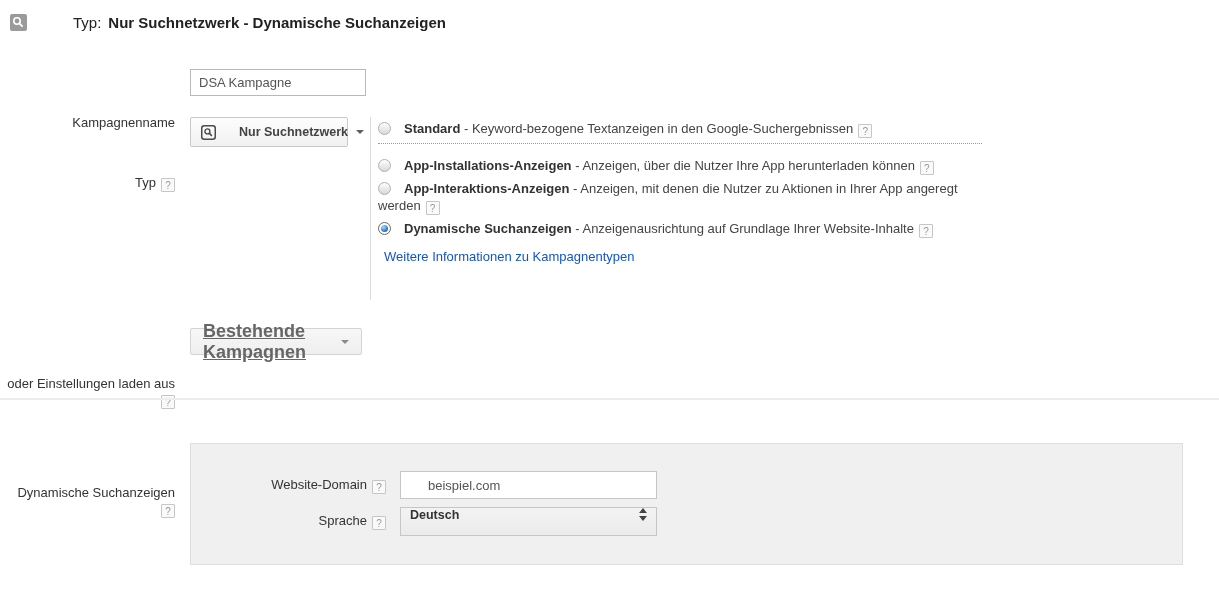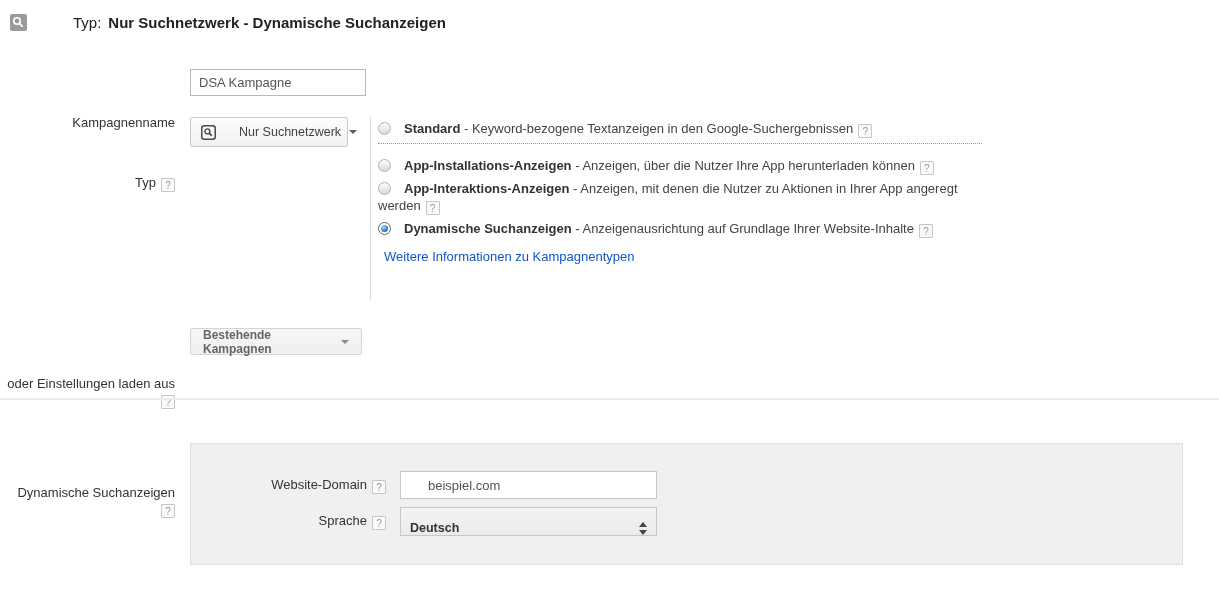--- a/index.html
+++ b/index.html
@@ -26,26 +26,26 @@
   .campaign-input { position:absolute; left:190px; top:69px; width:176px; height:27px;
           border:1px solid #b9b9b9; padding:0 8px; font-family:"Liberation Sans",sans-serif;
           font-size:13px; color:#555; }
 
   
   .typ-label { top:136px; }
   .dd-btn { position:absolute; display:flex; align-items:center; cursor:pointer;
           border:1px solid #c9c9c9; border-radius:2px;
           background:linear-gradient(#fdfdfd,#f1f1f1); }
   .typ-dd { left:190px; top:117px; width:158px; height:30px; padding:0 10px; }
-  .dd-label { font-weight:normal; font-size:12.5px; color:#444; margin-left:7px; white-space:nowrap;padding-left:16px; }
+  .dd-label { font-weight:bold; font-size:12.5px; color:#444; margin-left:7px; white-space:nowrap;padding-left:16px; }
   .caret { width:0; height:0; border-left:4px solid transparent; border-right:4px solid transparent;
           border-top:4px solid #5f5f5f; margin-left:8px; }
   .dd-btn2 { left:190px; top:328px; width:172px; height:27px; padding:0 12px;
           background:linear-gradient(#f7f7f7,#efefef); border:1px solid #d4d4d4; }
-  .dd-label2 { font-weight:bold; font-size:12px; color:#666; }
+  .dd-label2 { font-weight:bold; font-size:18px; color:#666;text-decoration:underline; }
   .dd-btn2 .caret { margin-left:auto; border-top-color:#8a8a8a; }
 
   .vline { position:absolute; left:370px; top:117px; width:1px; height:183px; background:#dcdcdc; }
 
   
   .radio-group { position:absolute; left:378px; top:120px; width:604px; }
   .radio-row { line-height:17px; margin-bottom:5px; cursor:pointer; }
   .radio { display:inline-block; width:13px; height:13px; border-radius:50%;
           border:1px solid #b0b0b0; background:linear-gradient(#fefefe,#d8d8d8);
           vertical-align:-2px; margin-right:13px; position:relative; cursor:pointer; }
@@ -70,21 +70,21 @@
   .dsa-label .help { margin-top:3px; }
   .panel { position:absolute; left:190px; top:443px; width:993px; height:122px;
           background:#f0f0f0; border:1px solid #dedede; }
   .panel-row { display:flex; align-items:center; }
   .panel-row.first { margin-top:27px; }
   .panel-row.second { margin-top:8px; }
   .panel-lbl { width:195px; text-align:right; color:#333; flex:none; }
   .domain-input { margin-left:14px; width:257px; height:28px; border:1px solid #c6c6c6;
           padding:0 27px; font-family:"Liberation Sans",sans-serif; font-size:13px; color:#555; background:#fff; }
   .lang-select { margin-left:14px; width:257px; height:29px; border:1px solid #c6c6c6;
-          background:linear-gradient(#f3f3f3,#ebebeb); display:flex; align-items:flex-end;
+          background:linear-gradient(#f3f3f3,#ebebeb); display:flex; align-items:flex-start;
           padding:0 9px; cursor:pointer; }
   .lang-value { font-weight:bold; font-size:12.5px; color:#333; }
   .spinner { margin-left:auto; display:flex; flex-direction:column; align-items:center; }
   .spin-up { width:0; height:0; border-left:4px solid transparent; border-right:4px solid transparent;
           border-bottom:5px solid #444; margin-bottom:3px; }
   .spin-down { width:0; height:0; border-left:4px solid transparent; border-right:4px solid transparent;
           border-top:5px solid #444; }
 </style>
 </head>
 <body>

